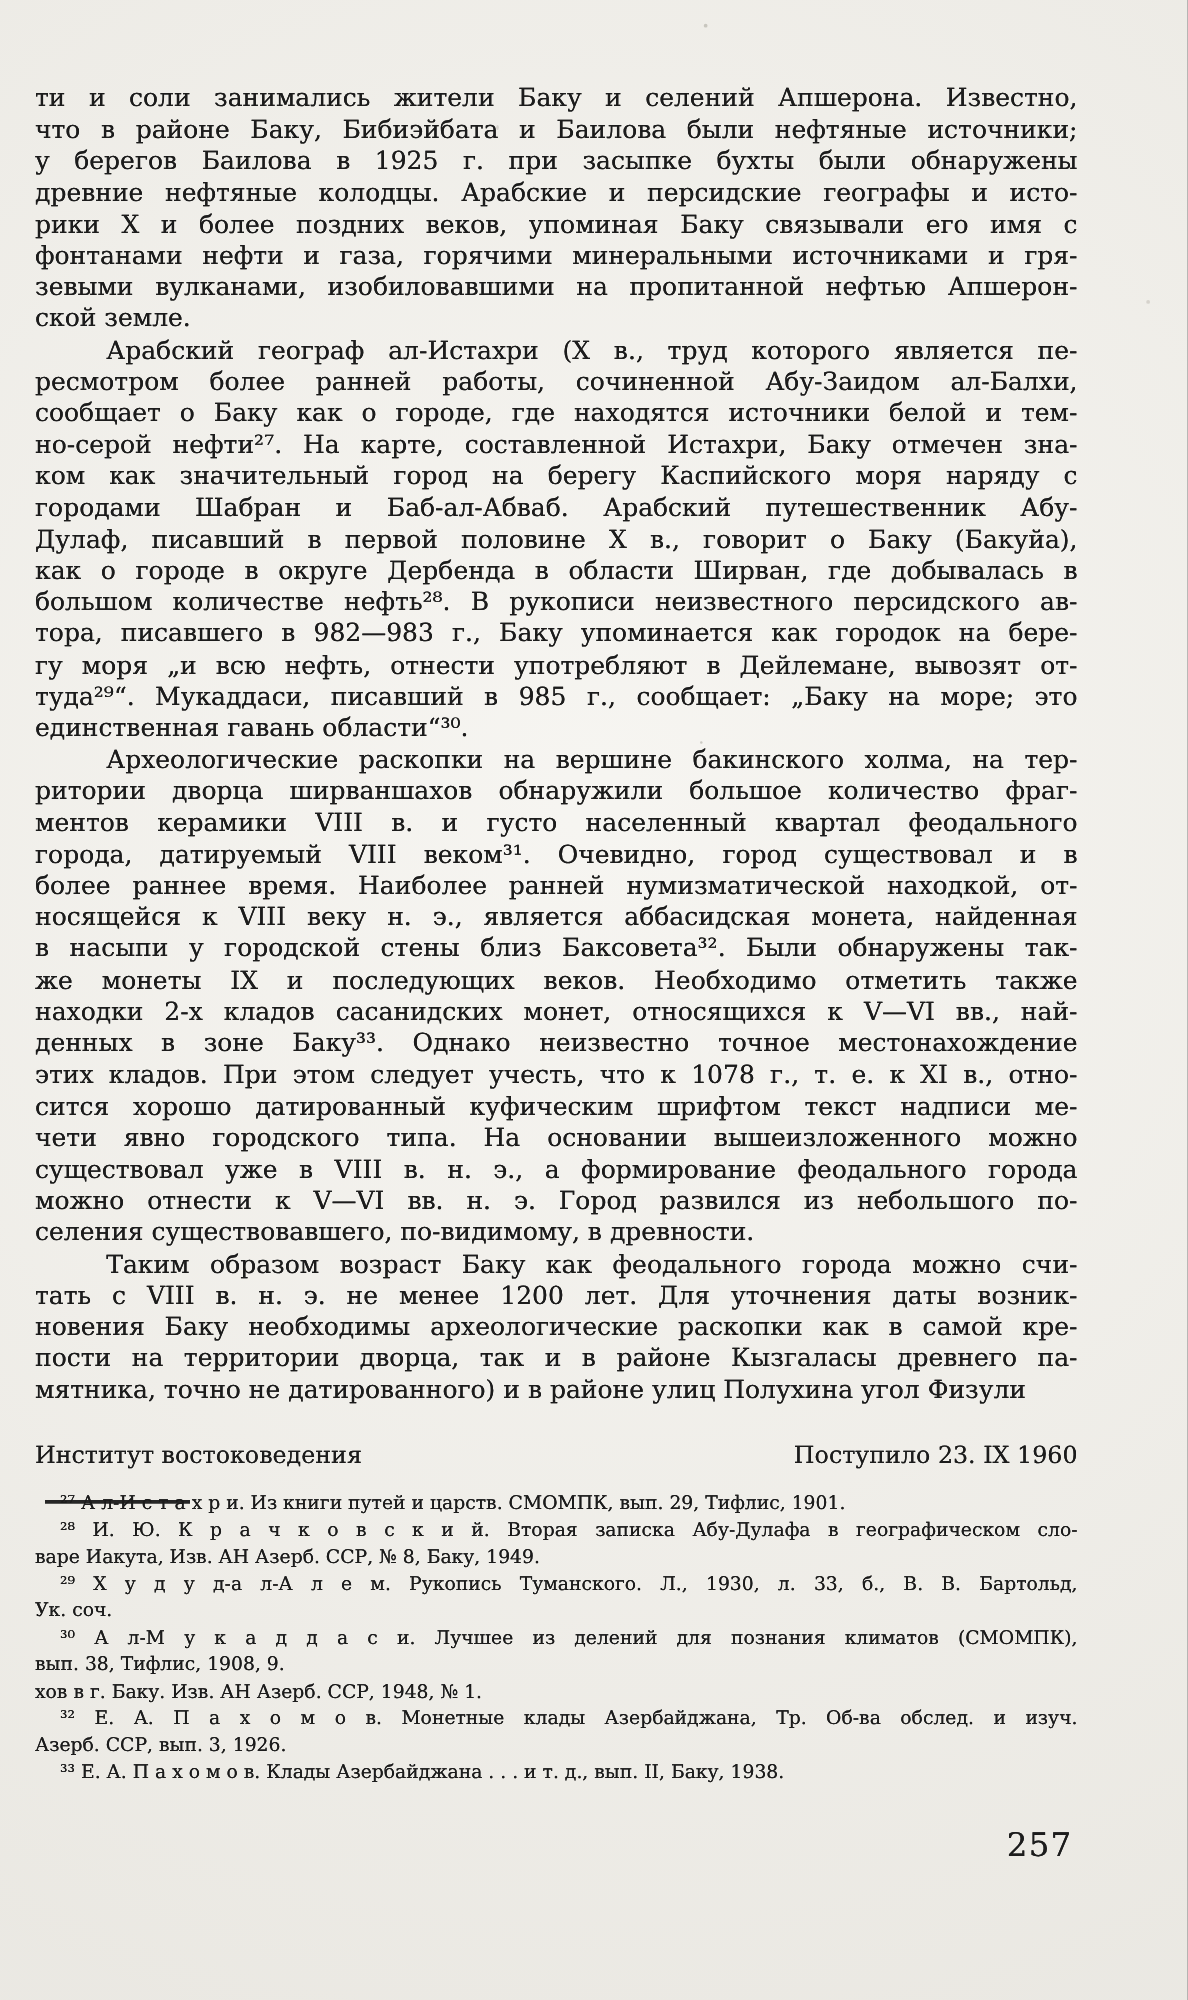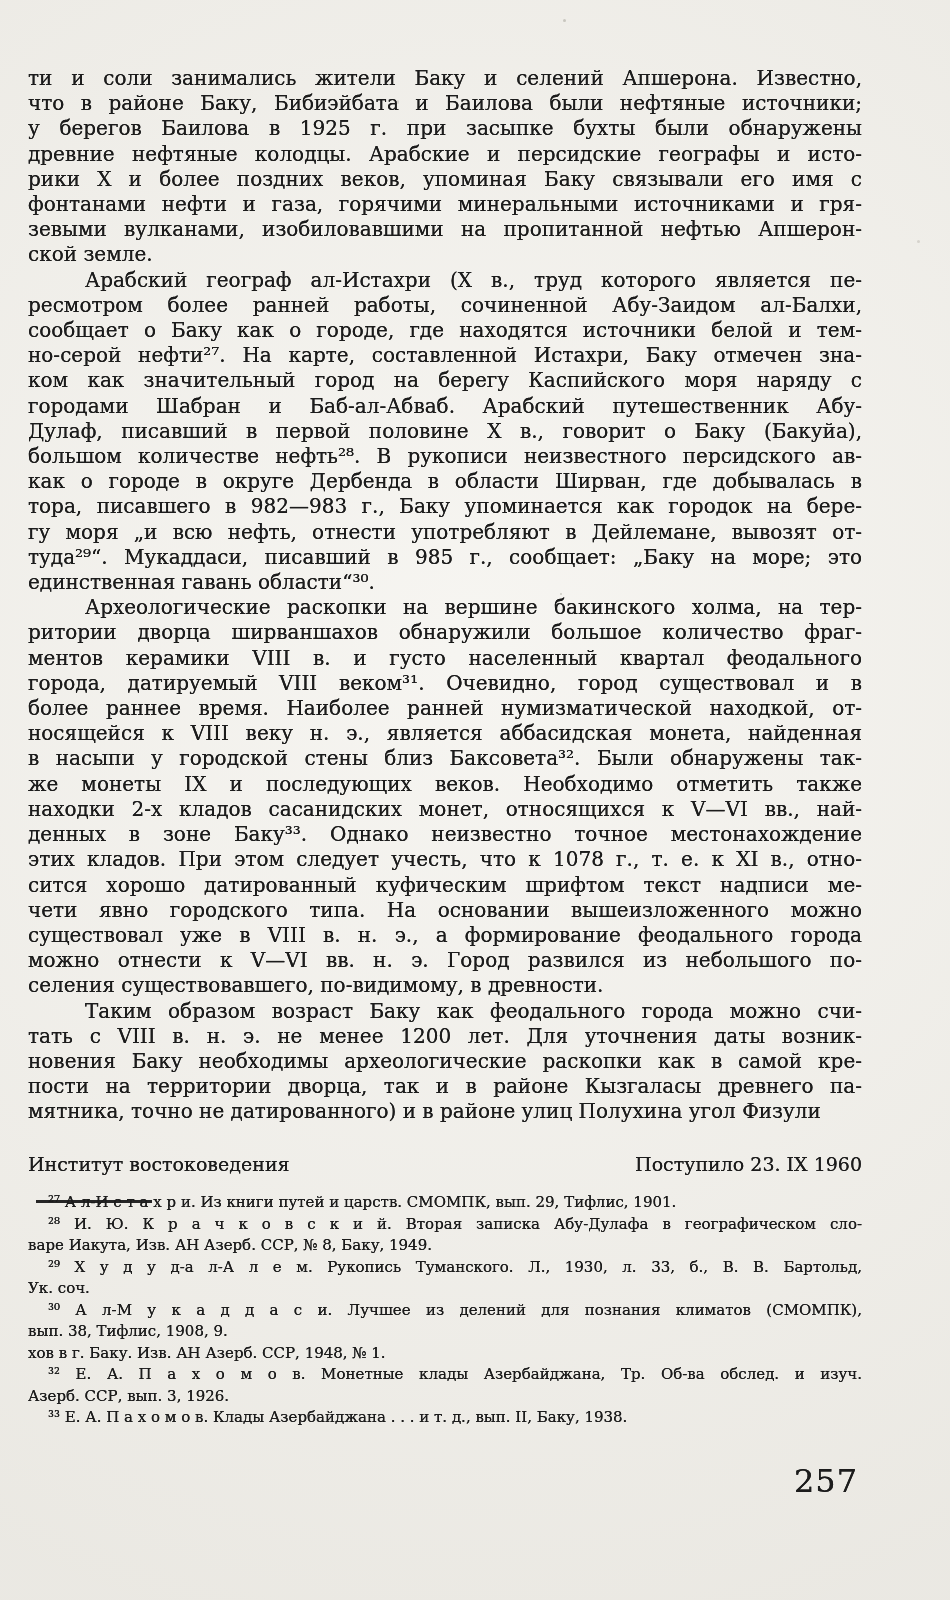--- a/index.html
+++ b/index.html
@@ -38,21 +38,21 @@
     width:116px;height:3px;background:#262626;
   }
   
   .footnotes{top:1192px;font-size:15px;line-height:21.5px;}
   .footnotes .fn-line{text-align:justify;text-align-last:justify;}
   .footnotes .fn-line.last{text-align:left;text-align-last:left;}
   .footnotes .fn-line.first{padding-left:20px;}
   
   .page-number{
     position:absolute;top:1462px;right:92px;
-    font-size:32px;letter-spacing:1px;
+    font-size:26px;letter-spacing:1px;
   }
   
   .speck{position:absolute;background:#9a968c;border-radius:50%;opacity:.45;}
   .speck.s1{left:563px;top:19px;width:3px;height:3px;}
   .speck.s2{left:397px;top:100px;width:2px;height:4px;opacity:.3;}
   .speck.s3{left:917px;top:240px;width:3px;height:3px;opacity:.3;}
   .speck.s4{left:560px;top:593px;width:2px;height:2px;}
 </style>
 </head>
 <body>
@@ -71,22 +71,22 @@
         <div class="line last">ской земле.</div>
       </div>
       <div class="paragraph indent">
         <div class="line">Арабский географ ал-Истахри (X в., труд которого является пе-</div>
         <div class="line">ресмотром более ранней работы, сочиненной Абу-Заидом ал-Балхи,</div>
         <div class="line">сообщает о Баку как о городе, где находятся источники белой и тем-</div>
         <div class="line">но-серой нефти²⁷. На карте, составленной Истахри, Баку отмечен зна-</div>
         <div class="line">ком как значительный город на берегу Каспийского моря наряду с</div>
         <div class="line">городами Шабран и Баб-ал-Абваб. Арабский путешественник Абу-</div>
         <div class="line">Дулаф, писавший в первой половине X в., говорит о Баку (Бакуйа),</div>
+        <div class="line">как о городе в округе Дербенда в области Ширван, где добывалась в</div>
         <div class="line">большом количестве нефть²⁸. В рукописи неизвестного персидского ав-</div>
-        <div class="line">как о городе в округе Дербенда в области Ширван, где добывалась в</div>
         <div class="line">тора, писавшего в 982—983 г., Баку упоминается как городок на бере-</div>
         <div class="line">гу моря „и всю нефть, отнести употребляют в Дейлемане, вывозят от-</div>
         <div class="line">туда²⁹“. Мукаддаси, писавший в 985 г., сообщает: „Баку на море; это</div>
         <div class="line last">единственная гавань области“³⁰.</div>
       </div>
       <div class="paragraph indent">
         <div class="line">Археологические раскопки на вершине бакинского холма, на тер-</div>
         <div class="line">ритории дворца ширваншахов обнаружили большое количество фраг-</div>
         <div class="line">ментов керамики VIII в. и густо населенный квартал феодального</div>
         <div class="line">города, датируемый VIII веком³¹. Очевидно, город существовал и в</div>

